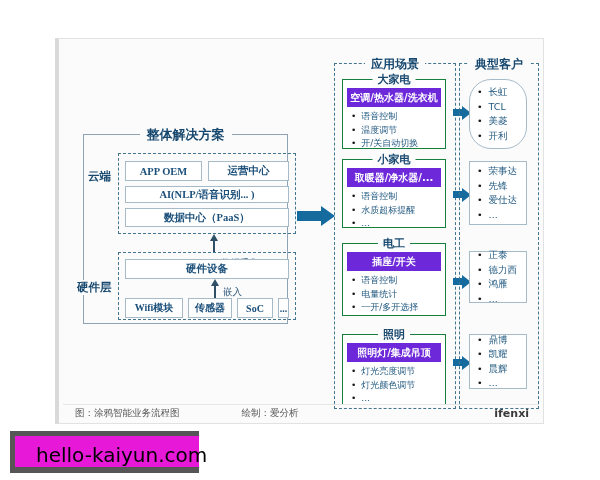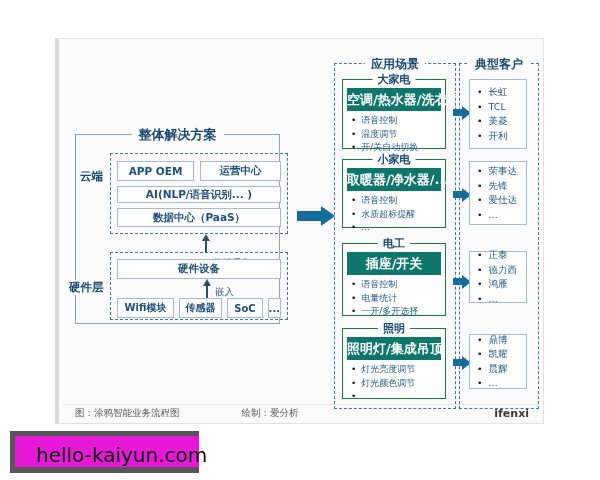--- a/index.html
+++ b/index.html
@@ -8,22 +8,22 @@
     width:600px; height:480px; position:relative; background:#ffffff;
     font-family:"DejaVu Sans", sans-serif; overflow:hidden;
   }
   
   .panel {
     position:absolute; left:55px; top:38px; width:489px; height:386px;
     background:#fbfbfb; border:1px solid #e2e2e2; border-left:4px solid #d9d9d9;
   }
   
   .solution-box {
-    position:absolute; left:16px; top:95px; width:205px; height:190px;
-    border:1.5px solid #8fa3b4; background:#fbfbfb;
+    position:absolute; left:24px; top:95px; width:205px; height:190px;
+    border:1.5px solid #8fa3b4; background:#fbfbfb;font-family:Liberation Serif, serif;
   }
   .box-title {
     position:absolute; top:-9px; left:50%; transform:translateX(-50%);
     background:#fbfbfb; padding:0 7px; font-weight:bold; font-size:13px;
     color:#17486f; white-space:nowrap;
   }
   .side-label { position:absolute; font-weight:bold; font-size:11.5px; color:#17486f; white-space:nowrap; }
   .lbl-cloud { left:4px; top:34px; }
   .lbl-hw { left:-9px; top:145px; background:#fbfbfb; padding:0 2px; }
   .dashed {
@@ -75,39 +75,39 @@
   .col-scen { left:275px; top:24px; width:122px; height:346px; }
   .col-cust { left:400px; top:24px; width:80px; height:346px; }
   .col-title {
     position:absolute; top:-8px; left:50%; transform:translateX(-50%);
     background:#fbfbfb; padding:0 6px; font-weight:bold; font-size:12px;
     color:#17486f; white-space:nowrap;
   }
   
   .group { position:absolute; left:283px; width:104px; border:1px solid #15803d; background:#ffffff; }
   .g1 { top:40px; height:70px; } .g2 { top:120px; height:69px; }
-  .g3 { top:204px; height:73px; } .g4 { top:289px; height:71px; }
+  .g3 { top:204px; height:73px; } .g4 { top:295px; height:71px; }
   .gtitle {
     position:absolute; top:-8px; left:50%; transform:translateX(-50%);
     background:#fcfcfc; padding:0 5px; font-weight:bold; font-size:11px;
     color:#17486f; white-space:nowrap;
   }
   .gbar {
-    margin:8px 4px 3px; background:#0f766e; color:#ffffff; font-weight:bold;
-    font-size:13px; text-align:center; padding:2.5px 0; white-space:nowrap;
+    margin:8px 4px 3px; background:#6d28d9; color:#ffffff; font-weight:bold;
+    font-size:10px; text-align:center; padding:2.5px 0; white-space:nowrap;
   }
   .group ul { list-style:none; margin:1px 0 0; padding:0 0 0 8px; }
   .group li {
     font-size:9px; color:#235a80; line-height:13.5px;
     display:flex; align-items:baseline; gap:5px; white-space:nowrap;
   }
   .group li::before, .cust li::before { content:"•"; color:#1a1a1a; }
   
   .cust { position:absolute; left:410px; width:58px; border:1px solid #a6bac8; background:#ffffff; display:flex; align-items:center; }
-  .c1 { top:40px; height:70px; } .c2 { top:122px; height:64px; }
+  .c1 { top:40px; height:70px;border-radius:22px; } .c2 { top:122px; height:64px; }
   .c3 { top:212px; height:52px; } .c4 { top:295px; height:55px; }
   .cust ul { list-style:none; margin:0; padding:0 0 0 7px; }
   .cust li {
     font-size:9.5px; color:#235a80; line-height:14.5px;
     display:flex; align-items:baseline; gap:6px; white-space:nowrap;
   }
   
   .footer {
     position:absolute; left:4px; right:4px; bottom:2px; height:17px;
     border-top:1px solid #e6e6e6; display:flex; align-items:center;

